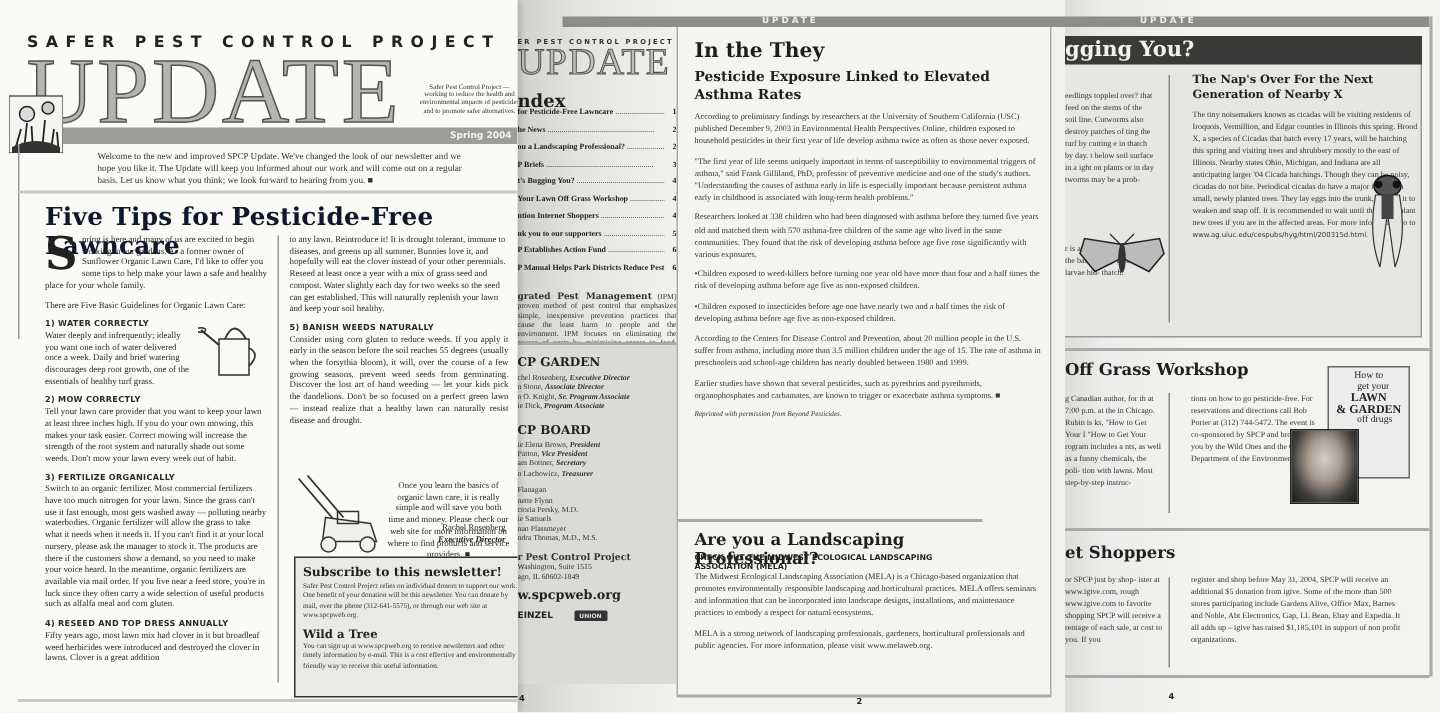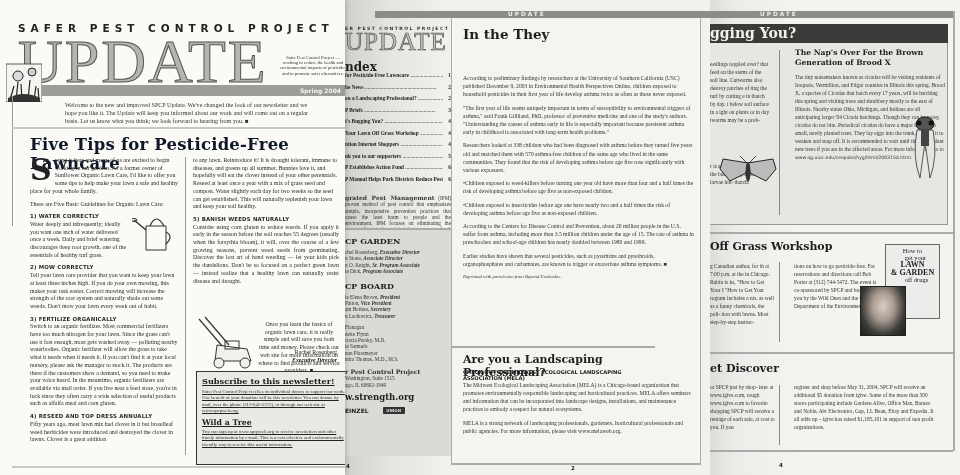--- a/index.html
+++ b/index.html
@@ -22,21 +22,21 @@
   .p1-frame { position: absolute; left: 12px; top: 96px; width: 333px; height: 130px; border-left: 1px solid #999; }
   .rule { position: absolute; height: 2px; background: #c8c8c4; }
   .p1-headline { position: absolute; left: 30px; top: 135px; font-family: "DejaVu Serif", serif; font-weight: bold; font-size: 16.5px; color: #0f172a; letter-spacing: 0.2px; }
   .col { position: absolute; font-size: 5.9px; line-height: 7.7px; color: #2a2a2a; }
   .col p { margin-bottom: 5px; }
   .tip-h { font-family: "DejaVu Sans", sans-serif; font-weight: bold; font-size: 5.4px; letter-spacing: 0.2px; margin-top: 3px; }
   .dropcap { float: left; font-family: "DejaVu Serif", serif; font-weight: bold; font-size: 30px; line-height: 26px; margin-right: 3px; color: #222; }
   .p1-vrule { position: absolute; left: 185px; top: 157px; width: 1px; height: 298px; background: #999; }
   .signature { position: absolute; right: 0; font-size: 5.8px; line-height: 7.5px; text-align: right; }
   .signature b { font-style: italic; }
-  .subscribe-box { position: absolute; left: 196px; top: 371px; width: 158px; height: 94px; border: 1.5px solid #333; background: #e9e9e5; padding: 4px 5px; text-decoration: underline; }
+  .subscribe-box { position: absolute; left: 196px; top: 371px; width: 158px; height: 94px; border: 1.5px solid #333; background: #e9e9e5; padding: 4px 5px; }
   .sb-title { font-family: "DejaVu Serif", serif; font-weight: bold; font-size: 8.2px; color: #1e1e1e; margin-bottom: 3px; }
   .sb-text { font-size: 4.8px; line-height: 6.3px; color: #333; }
   .sb-title2 { font-family: "DejaVu Serif", serif; font-weight: bold; font-size: 7.8px; margin: 4px 0 2px; }
   .p1-bottom { position: absolute; left: 12px; top: 466px; width: 333px; height: 2px; background: #c8c8c4; }
   .watering-can { position: absolute; left: 132px; top: 210px; width: 44px; height: 44px; }
   .mower { position: absolute; left: 195px; top: 315px; width: 60px; height: 55px; }
 
   
   .p2-topband { position: absolute; left: 30px; top: 11px; width: 335px; height: 7px; background: #8c8c88; }
   .p2-update-label { position: absolute; left: 163px; top: 11px; font-family: "DejaVu Sans", sans-serif; font-size: 5.8px; line-height: 7px; letter-spacing: 2px; color: #eee; font-weight: bold; }
@@ -116,21 +116,21 @@
     <div>eedlings toppled over? that feed on the stems of the soil line. Cutworms also destroy patches of ting the turf by cutting e in thatch by day. t below soil surface in a ight on plants or in day tworms may be a prob-</div>
     <div style="margin-top:38px">r is area for r dig around the base of ing. Destroy larvae hid- thatch.</div>
   </div>
   <svg class="moth" viewBox="0 0 60 35">
     <path d="M30 8 L5 4 L2 14 L12 26 L28 18 Z" fill="#bbb" stroke="#222" stroke-width="1"></path>
     <path d="M30 8 L55 4 L58 14 L48 26 L32 18 Z" fill="#bbb" stroke="#222" stroke-width="1"></path>
     <ellipse cx="30" cy="17" rx="2.5" ry="10" fill="#333"></ellipse>
     <path d="M29 8 L22 1 M31 8 L38 1" stroke="#222" stroke-width="0.8"></path>
   </svg>
   <div class="p3-vline"></div>
-  <div class="brood-h">The Nap's Over For the Brown Generation of Brood X</div>
+  <div class="brood-h">The Nap's Over For the Next Generation of Nearby X</div>
   <div class="brood-body">
     <span>The tiny noisemakers known as cicadas will be visiting residents of Iroquois, Vermillion, and Edgar counties in Illinois this spring. Brood X, a species of Cicadas that hatch every 17 years, will be hatching this spring and visiting trees and shrubbery mostly to the east of Illinois. Nearby states Ohio, Michigan, and Indiana are all anticipating larger '04 Cicada hatchings. Though they can be noisy, cicadas do not bite. Periodical cicadas do have a major impact on small, newly planted trees. They lay eggs into the trunk, causing it to weaken and snap off. It is recommended to wait until the fall to plant new trees if you are in the affected areas. For more information go to</span>
     <span class="brood-url">www.ag.uiuc.edu/cespubs/hyg/html/200315d.html.</span>
   </div>
   <svg class="cicada" viewBox="0 0 30 70">
     <ellipse cx="15" cy="12" rx="9" ry="7" fill="#555" stroke="#111"></ellipse>
     <circle cx="9" cy="11" r="2.5" fill="#111"></circle>
       <circle cx="21" cy="11" r="2.5" fill="#111"></circle>
     <path d="M7 18 Q2 45 10 66 L15 30 L20 66 Q28 45 23 18 Z" fill="#e4e4e0" stroke="#333" stroke-width="0.8"></path>
     <rect x="11" y="18" width="8" height="16" fill="#444"></rect>
@@ -142,21 +142,21 @@
   <div class="grass-col2">tions on how to go pesticide-free. For reservations and directions call Bob Porter at (312) 744-5472. The event is co-sponsored by SPCP and brought to you by the Wild Ones and the Chicago Department of the Environment.</div>
   <div class="book">
     <div>How to</div>
     <div style="padding-left:6px">get your</div>
     <div class="big">LAWN</div>
     <div class="big">&amp; GARDEN</div>
     <div style="padding-left:8px">off drugs</div>
   </div>
   <div class="photo"></div>
   <div class="p3-rule" style="top:352px"></div>
-  <div class="shop-h">et Discover</div>
+  <div class="shop-h">et Shoppers</div>
   <div class="shop-col1">or SPCP just by shop- ister at www.igive.com, rough www.igive.com to favorite shopping SPCP will receive a rentage of each sale, at cost to you. If you</div>
   <div class="shop-vline"></div>
   <div class="shop-col2">register and shop before May 31, 2004, SPCP will receive an additional $5 donation from igive. Some of the more than 500 stores participating include Gardens Alive, Office Max, Barnes and Noble, Abt Electronics, Gap, LL Bean, Ebay and Expedia. It all adds up – igive has raised $1,185,101 in support of non profit organizations.</div>
   <div class="p3-rule" style="top:450px"></div>
   <div class="p3-right"></div>
   <div class="p3-pgnum">4</div>
 </div>
 
 <div class="page" id="p2">
   <div class="p2-topband"></div>
@@ -232,30 +232,31 @@
         <div>ctoria Persky, M.D.</div>
         <div>ie Samuels</div>
         <div>nan Plassmeyer</div>
         <div>ndra Thomas, M.D., M.S.</div>
       </div>
     <div class="addr" style="margin-top:6px">
       <b>r Pest Control Project</b><br>
       <span>Washington, Suite 1515</span><br>
       <span>ago, IL 60602-1849</span>
     </div>
-    <div class="web">w.strength.org</div>
+    <div class="web">w.spcpweb.org</div>
     <div class="logos">
       <span>EINZEL</span>
       <span class="logo2">UNION</span>
     </div>
   </div>
   <div class="p2-pgnum" style="left:1px;top:463px">4</div>
 
   <div class="p2-main">
     <div class="news-h">In the They</div>
+    <div class="news-sub">Pesticide Exposure Linked to Elevated Asthma Rates</div>
     <div class="news-body" id="news-body">
         <p>According to preliminary findings by researchers at the University of Southern California (USC) published December 9, 2003 in Environmental Health Perspectives Online, children exposed to household pesticides in their first year of life develop asthma twice as often as those never exposed.</p>
         <p>"The first year of life seems uniquely important in terms of susceptibility to environmental triggers of asthma," said Frank Gilliland, PhD, professor of preventive medicine and one of the study's authors. "Understanding the causes of asthma early in life is especially important because persistent asthma early in childhood is associated with long-term health problems."</p>
         <p>Researchers looked at 338 children who had been diagnosed with asthma before they turned five years old and matched them with 570 asthma-free children of the same age who lived in the same communities. They found that the risk of developing asthma before age five rose significantly with various exposures.</p>
         <p>•Children exposed to weed-killers before turning one year old have more than four and a half times the risk of developing asthma before age five as non-exposed children.</p>
         <p>•Children exposed to insecticides before age one have nearly two and a half times the risk of developing asthma before age five as non-exposed children.</p>
         <p>According to the Centers for Disease Control and Prevention, about 20 million people in the U.S. suffer from asthma, including more than 3.5 million children under the age of 15. The rate of asthma in preschoolers and school-age children has nearly doubled between 1980 and 1999.</p>
         <p>Earlier studies have shown that several pesticides, such as pyrethrins and pyrethroids, organophosphates and carbamates, are known to trigger or exacerbate asthma symptoms. ■</p>
         <p class="credit">Reprinted with permission from Beyond Pesticides.</p>
       </div>

